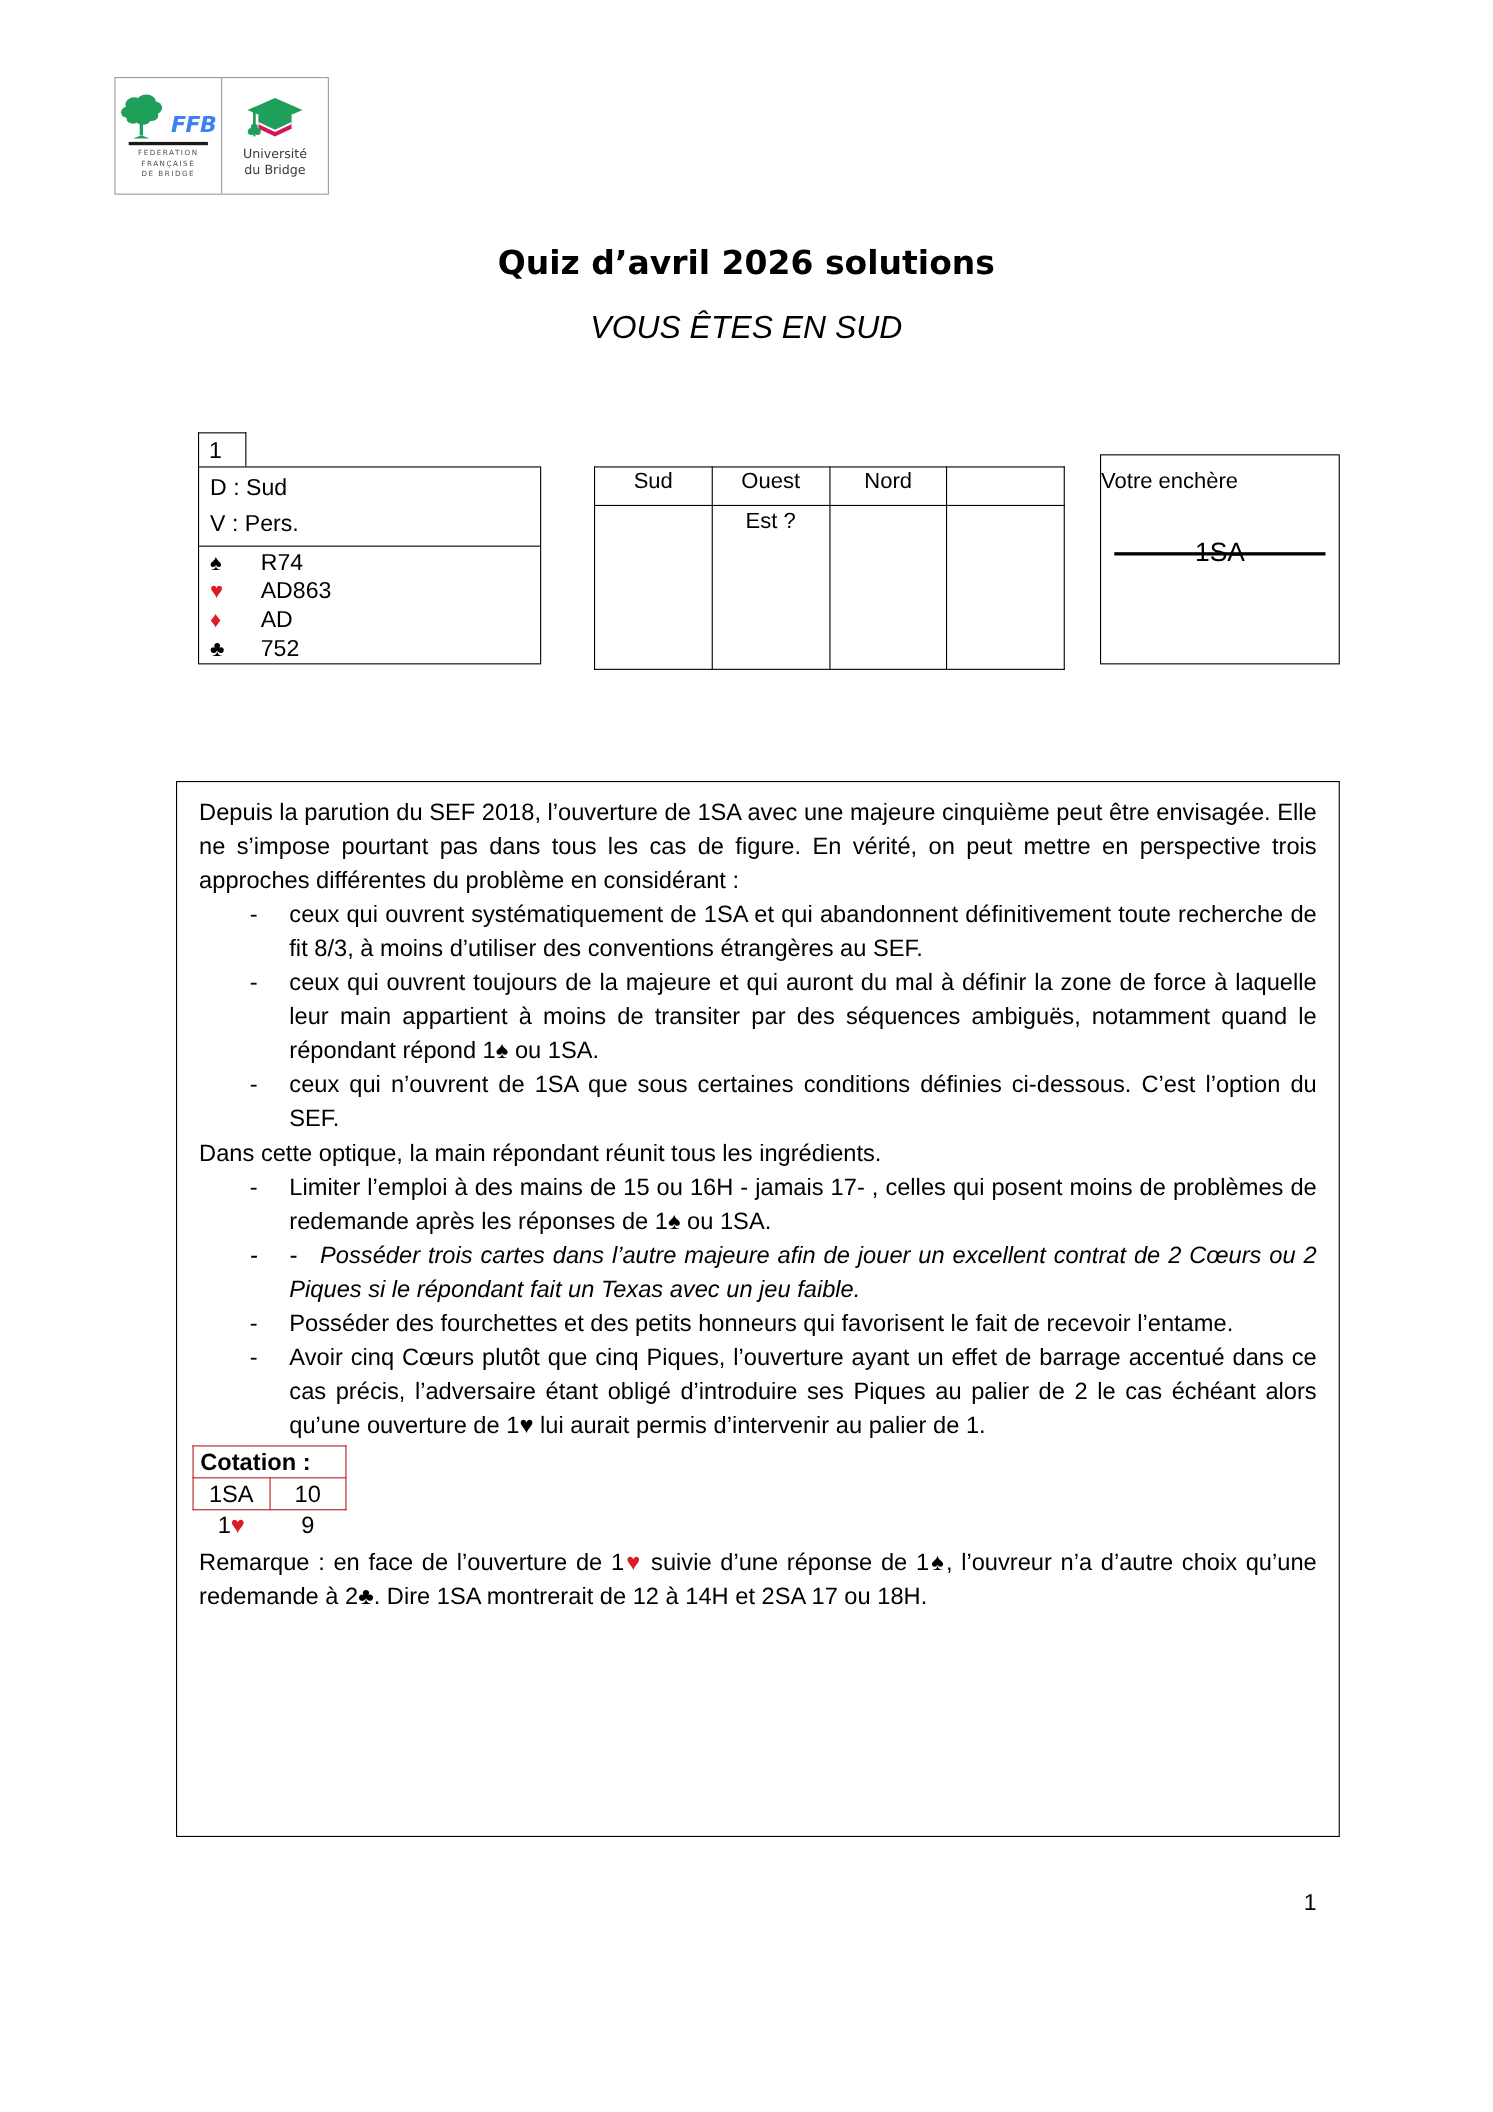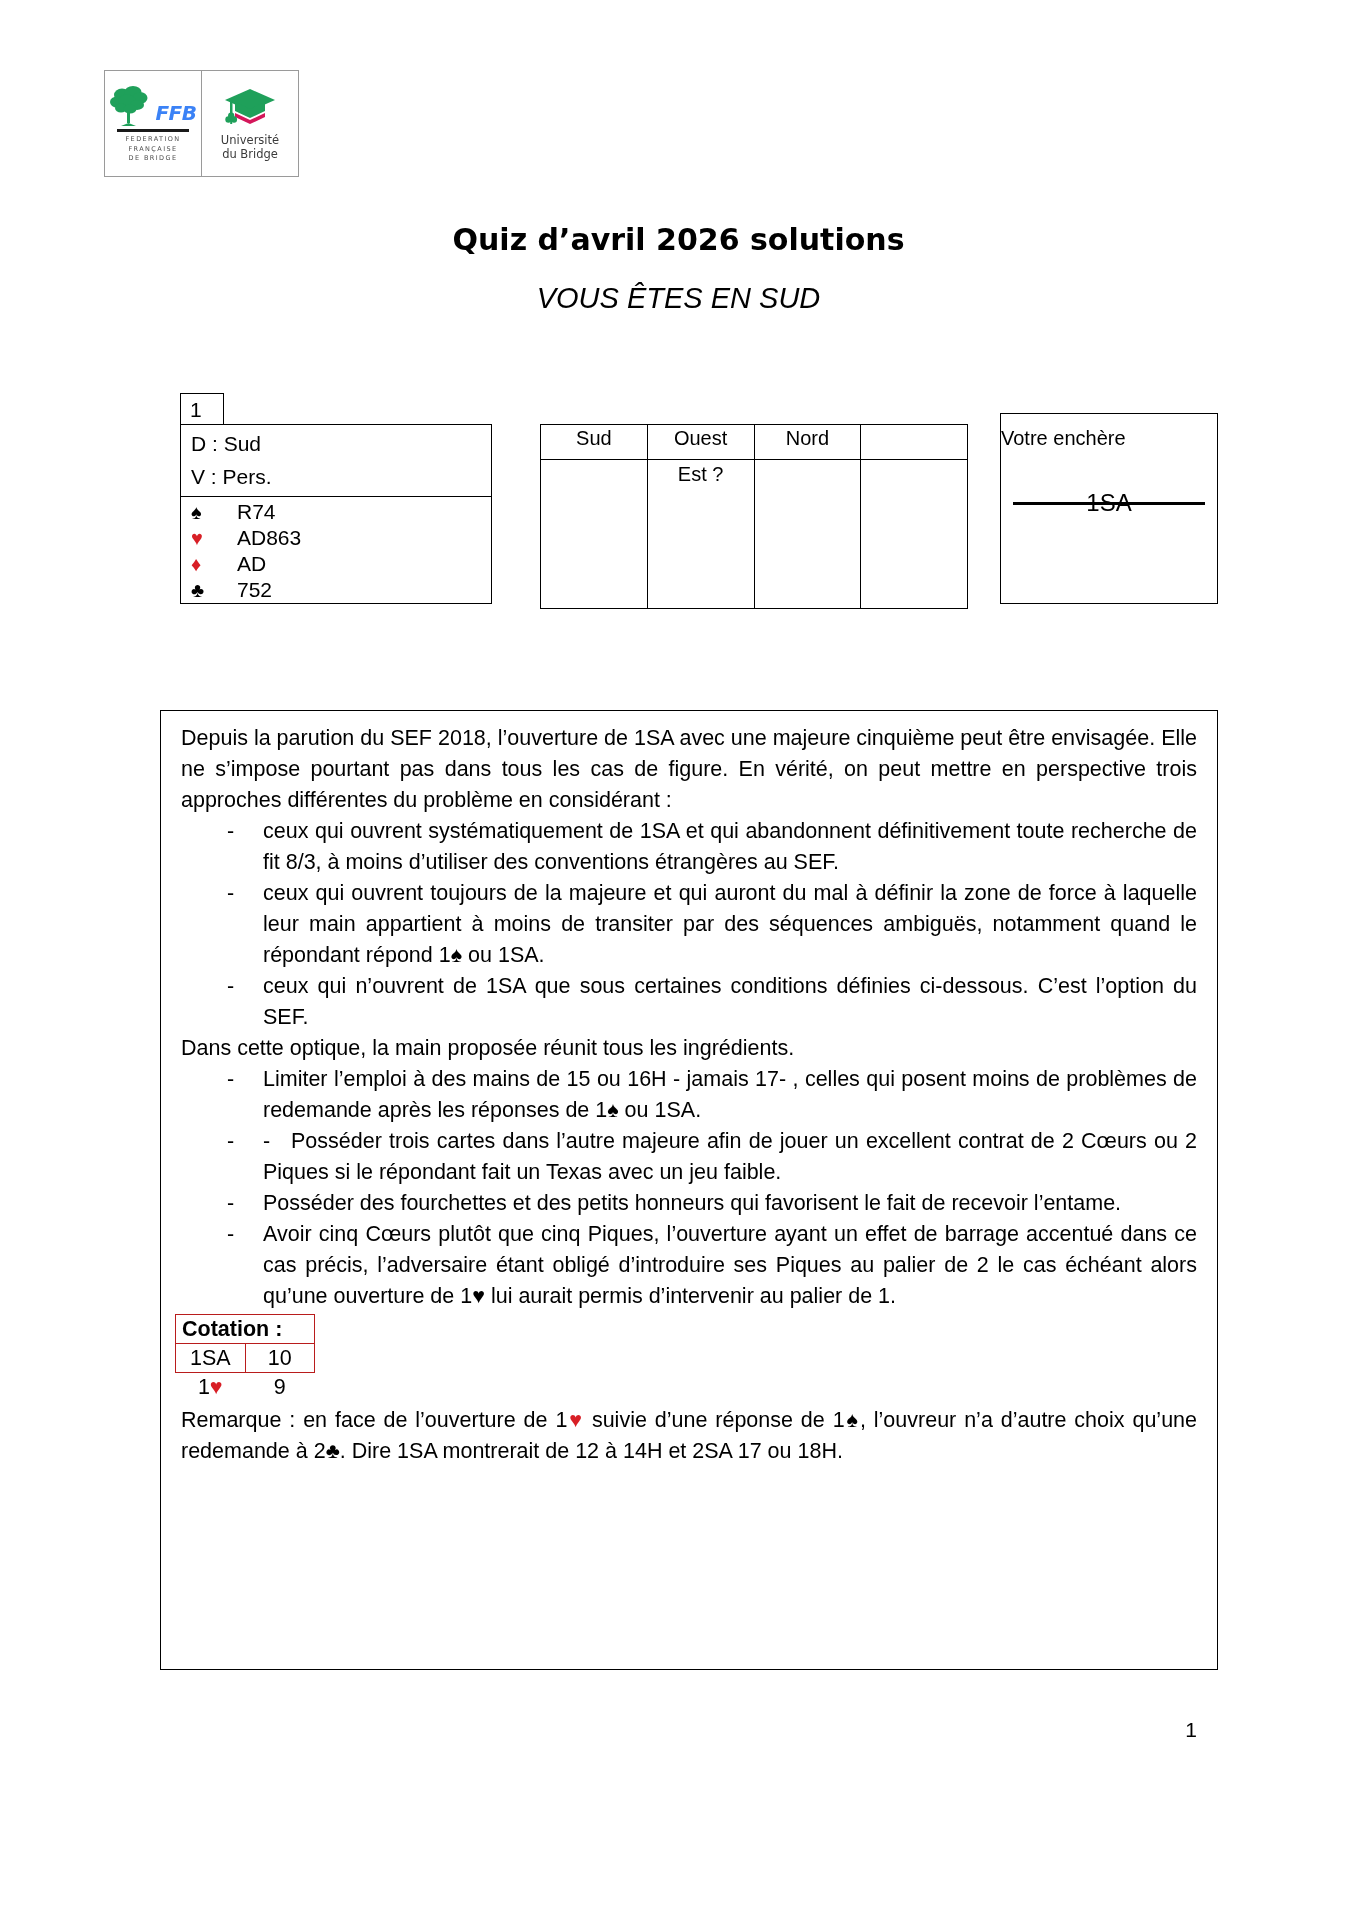--- a/index.html
+++ b/index.html
@@ -259,20 +259,21 @@
     content: "-";
     position: absolute;
     left: 0;
     top: 0;
   }
   li.centered-sub {
     list-style: none;
     text-align: center;
     padding-left: 0;
     margin-left: -28px;
+    font-style: italic;
   }
   .sub-dash { display: inline-block; width: 28px; }
 
   
   .cotation {
     margin-top: 2px;
     border-collapse: collapse;
     table-layout: fixed;
     width: 140px;
     position: relative;
@@ -425,21 +426,21 @@
   <div class="sol">
 
     <p class="intro">Depuis la parution du SEF 2018, l’ouverture de 1SA avec une majeure cinquième peut être envisagée. Elle ne s’impose pourtant pas dans tous les cas de figure. En vérité, on peut mettre en perspective trois approches différentes du problème en considérant :</p>
 
     <ul class="dashes">
       <li>ceux qui ouvrent systématiquement de 1SA et qui abandonnent définitivement toute recherche de fit 8/3, à moins d’utiliser des conventions étrangères au SEF.</li>
       <li>ceux qui ouvrent toujours de la majeure et qui auront du mal à définir la zone de force à laquelle leur main appartient à moins de transiter par des séquences ambiguës, notamment quand le répondant répond 1♠ ou 1SA.</li>
       <li>ceux qui n’ouvrent de 1SA que sous certaines conditions définies ci-dessous. C’est l’option du SEF.</li>
     </ul>
 
-    <p class="plain">Dans cette optique, la main proposée réunit tous les ingrédients.</p>
+    <p class="plain">Dans cette optique, la main répondant réunit tous les ingrédients.</p>
 
     <ul class="dashes">
       <li>Limiter l’emploi à des mains de 15 ou 16H - jamais 17- , celles qui posent moins de problèmes de redemande après les réponses de 1♠ ou 1SA.</li>
       <li class="centered-sub">
         <span class="sub-dash">-</span><span>Posséder trois cartes dans l’autre majeure afin de jouer un excellent contrat de 2 Cœurs ou 2 Piques si le répondant fait un Texas avec un jeu faible.</span>
       </li>
       <li>Posséder des fourchettes et des petits honneurs qui favorisent le fait de recevoir l’entame.</li>
       <li>Avoir cinq Cœurs plutôt que cinq Piques, l’ouverture ayant un effet de barrage accentué dans ce cas précis, l’adversaire étant obligé d’introduire ses Piques au palier de 2 le cas échéant alors qu’une ouverture de 1♥ lui aurait permis d’intervenir au palier de 1.</li>
     </ul>
 

